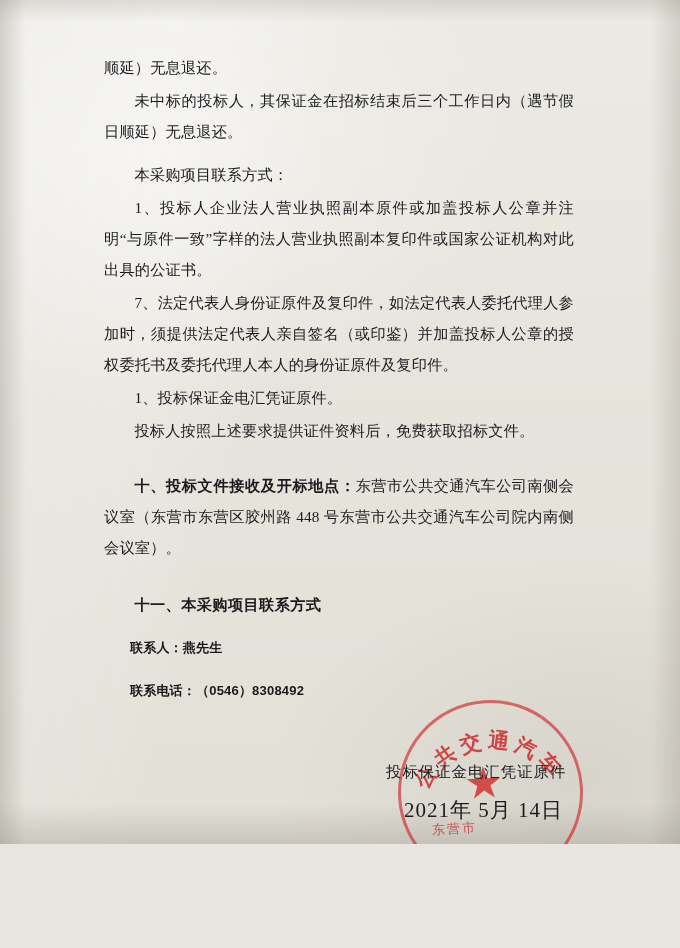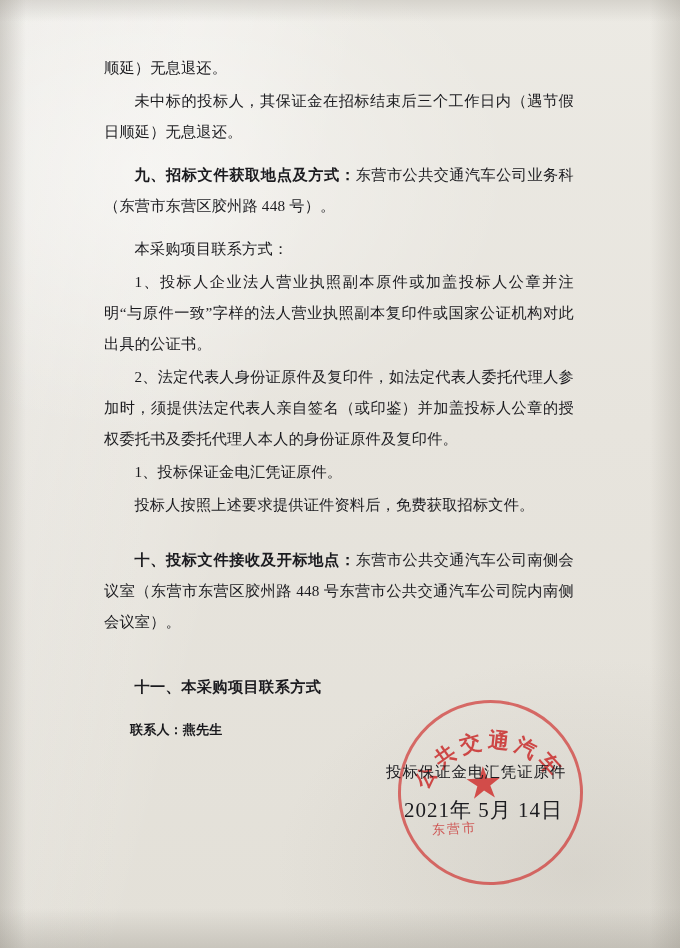--- a/index.html
+++ b/index.html
@@ -9,21 +9,21 @@
   body {
     width: 680px;
     height: 948px;
     background: #e9e6e0;
     font-family: "Liberation Serif", "DejaVu Serif", serif;
     overflow: hidden;
   }
   .page {
     position: relative;
     width: 680px;
-    height: 948px;
+    height: 844px;
     background:
       linear-gradient(105deg, rgba(255,255,255,0.55) 0%, rgba(255,255,255,0.0) 40%),
       linear-gradient(180deg, #eceae4 0%, #e7e4dd 45%, #e3e0d8 100%);
     box-sizing: border-box;
     overflow: hidden;
   }
   
   .paper-shade {
     position: absolute;
     inset: 0;
@@ -81,21 +81,21 @@
   .indent {
     text-indent: 2em;
   }
   .bold {
     font-weight: bold;
     font-family: "Liberation Sans", "DejaVu Sans", sans-serif;
     letter-spacing: 0.4px;
   }
   .gap-sm { margin-top: 12px; }
   .gap-md { margin-top: 24px; }
-  .gap-lg { margin-top: 34px; }
+  .gap-lg { margin-top: 26px; }
 
   .sub-line {
     text-indent: 2em;
     font-weight: bold;
     font-family: "Liberation Sans", "DejaVu Sans", sans-serif;
     font-size: 13px;
     line-height: 31px;
     color: #19191d;
   }
 
@@ -181,38 +181,38 @@
   <div class="edge-right"></div>
   <div class="edge-top"></div>
   <div class="edge-bottom"></div>
 
   <div class="content">
 
     <p>顺延）无息退还。</p>
 
     <p class="indent">未中标的投标人，其保证金在招标结束后三个工作日内（遇节假日顺延）无息退还。</p>
 
-    <p class="indent gap-sm"><span class="bold">九、招标文件获取地点及方式：</span><span>东营市公共交通汽车公司业务科（东营市东营区胶州路 448 号）。</span></p>
 
     <p class="indent gap-sm">本采购项目联系方式：</p>
 
     <p class="indent">1、投标人企业法人营业执照副本原件或加盖投标人公章并注明“与原件一致”字样的法人营业执照副本复印件或国家公证机构对此出具的公证书。</p>
 
-    <p class="indent">2、法定代表人身份证原件及复印件，如法定代表人委托代理人参加时，须提供法定代表人亲自签名（或印鉴）并加盖投标人公章的授权委托书及委托代理人本人的身份证原件及复印件。</p>
+    <p class="indent">7、法定代表人身份证原件及复印件，如法定代表人委托代理人参加时，须提供法定代表人亲自签名（或印鉴）并加盖投标人公章的授权委托书及委托代理人本人的身份证原件及复印件。</p>
 
     <p class="indent">1、投标保证金电汇凭证原件。</p>
 
     <p class="indent">投标人按照上述要求提供证件资料后，免费获取招标文件。</p>
 
     <p class="indent gap-md"><span class="bold">十、投标文件接收及开标地点：</span><span>东营市公共交通汽车公司南侧会议室（东营市东营区胶州路 448 号东营市公共交通汽车公司院内南侧会议室）。</span></p>
 
     <p class="indent gap-lg bold">十一、本采购项目联系方式</p>
 
     <p class="sub-line gap-sm">联系人：燕先生</p>
 
+    <p class="sub-line gap-sm">联系电话：（0546）8308492</p>
 
   </div>
 
   <div class="stamp-wrap">
     <div class="stamp-circle"></div>
     <svg class="stamp-arc" viewBox="0 0 185 185">
       <defs>
         <path id="arcpath" d="M 22,105 A 72,72 0 0 1 163,105" fill="none"></path>
       </defs>
       <text>

